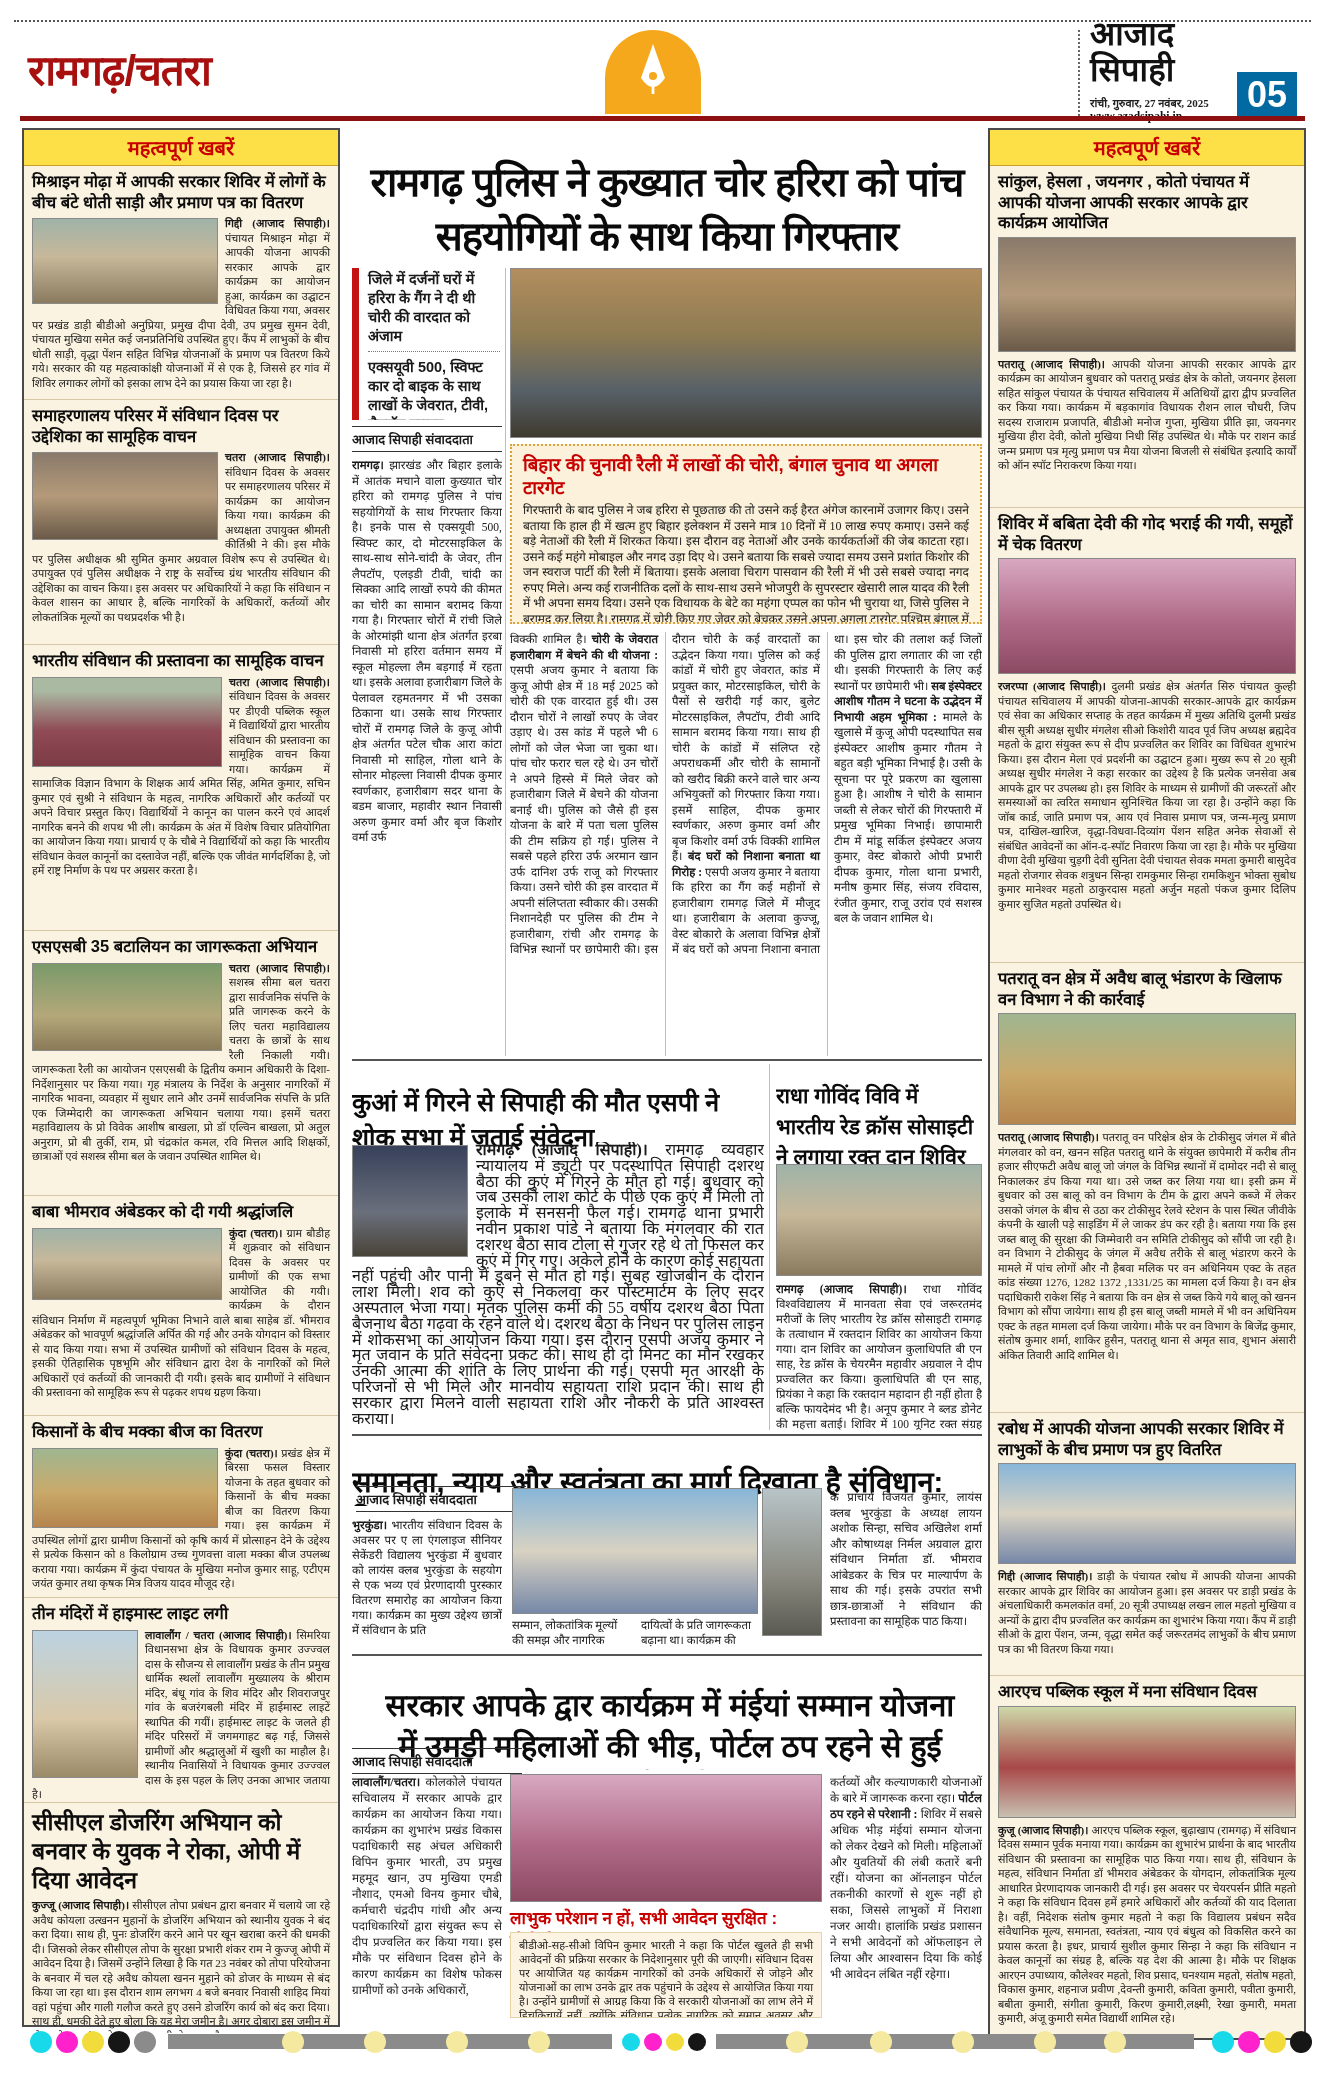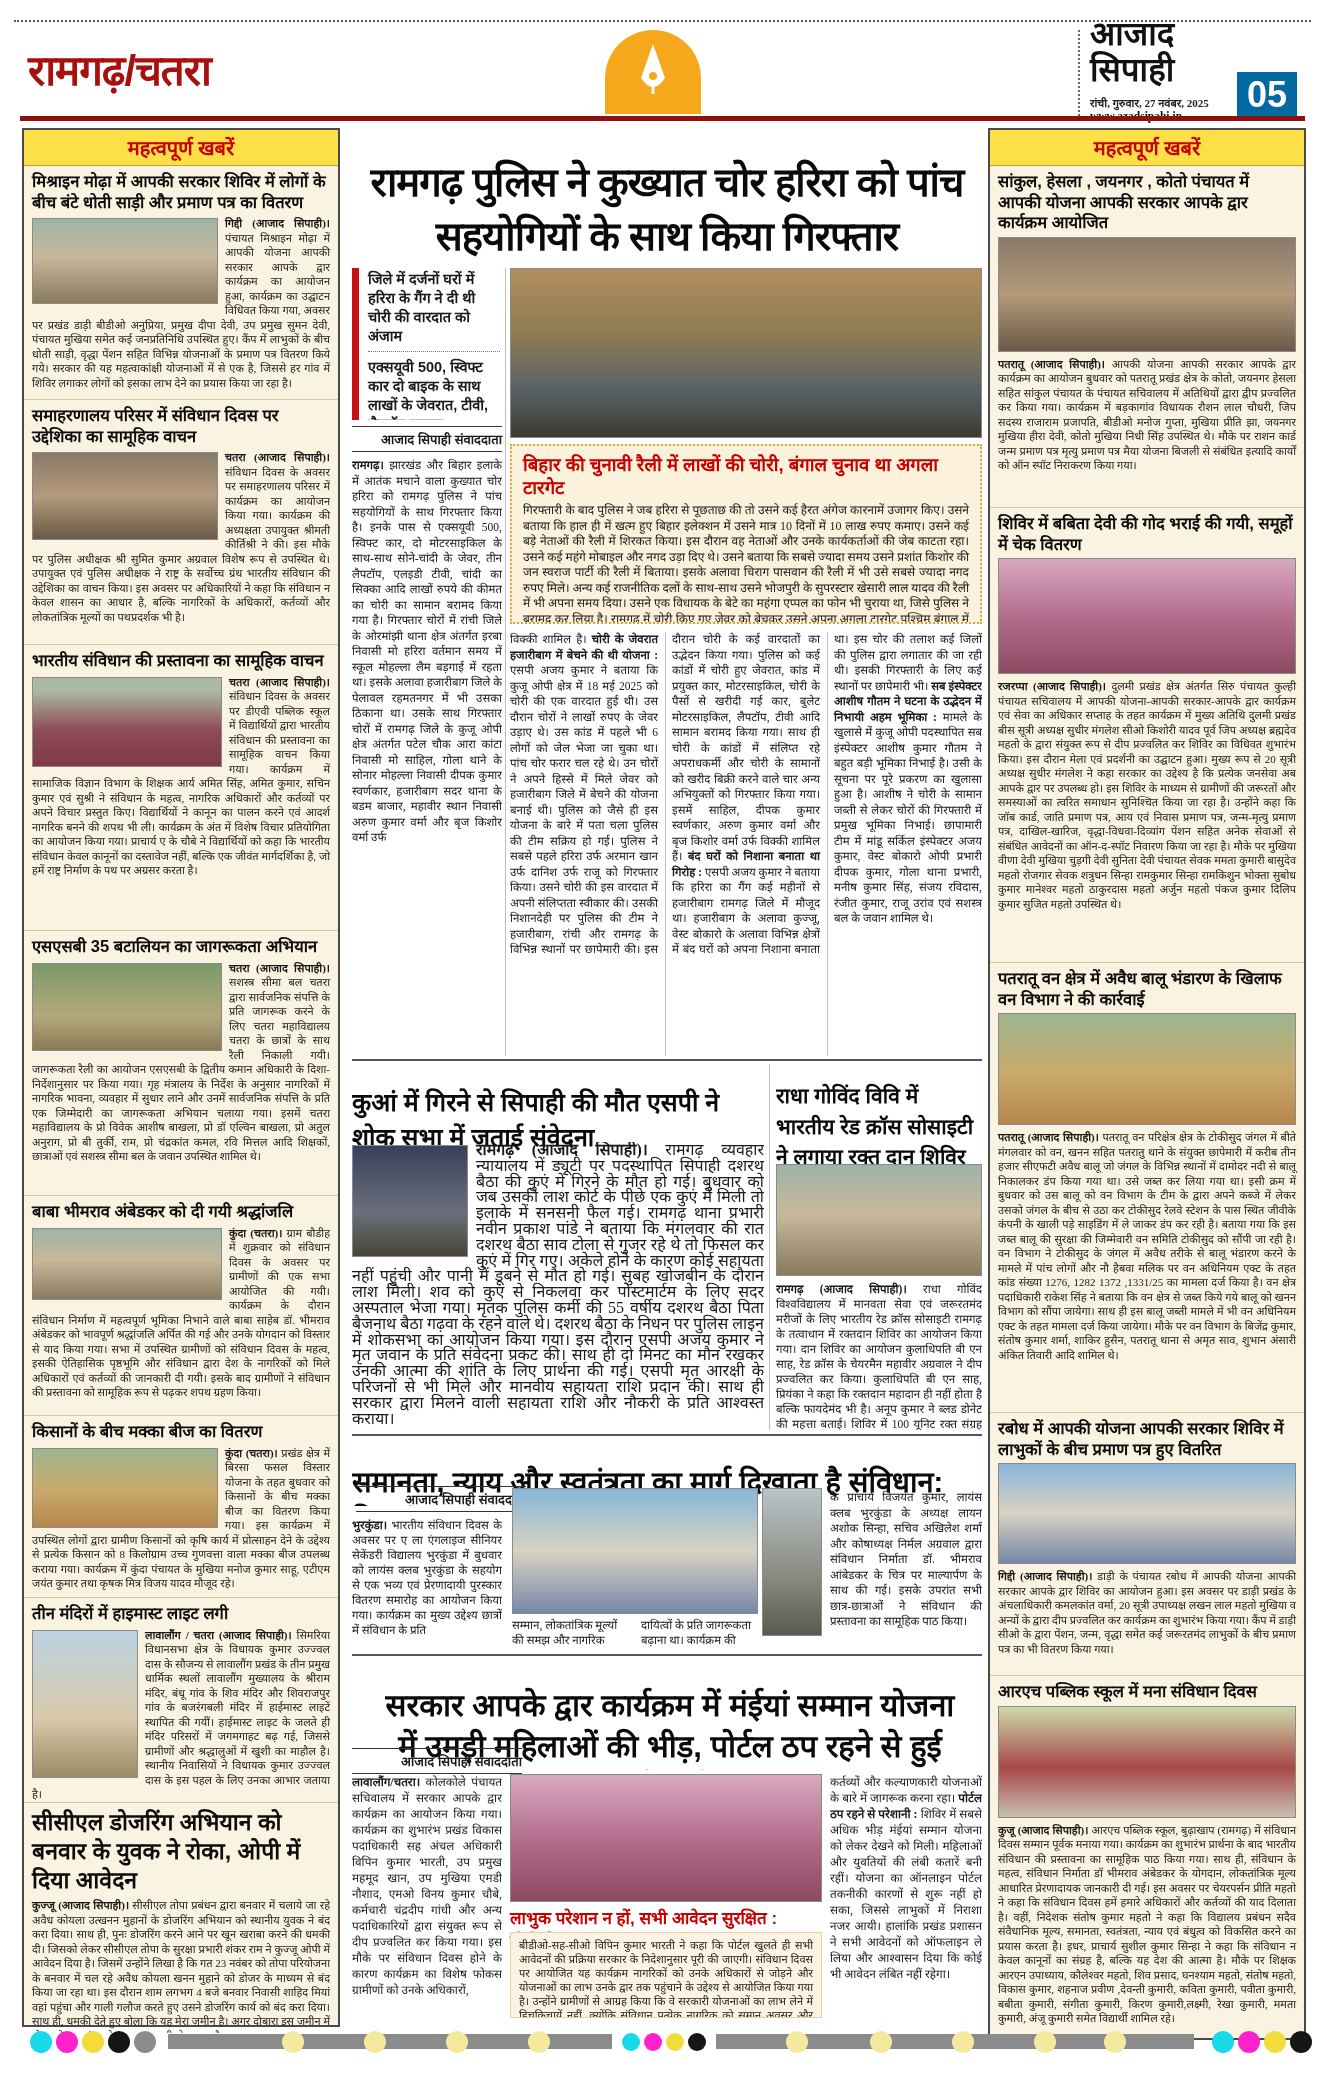--- a/index.html
+++ b/index.html
@@ -51,21 +51,21 @@
   
   .abs{position:absolute;box-sizing:border-box;}
   .main-hl{left:350px;top:128px;width:634px;height:128px;text-align:center;
            font-family:"Liberation Sans",sans-serif;font-weight:bold;font-size:40px;
            line-height:1.35;color:#0a0a0a;letter-spacing:-1px;overflow:hidden;}
   .deck{left:352px;top:268px;width:150px;height:152px;border-left:7px solid #c41212;
         padding:2px 2px 2px 9px;overflow:hidden;}
   .deck .d1{font-family:"Liberation Sans",sans-serif;font-weight:bold;font-size:14.5px;line-height:1.3;margin:0;}
   .deck .dsep{border-top:1px dotted #777;margin:6px 0;}
   .main-ph{left:510px;top:268px;width:472px;height:170px;}
-  .byline{font-family:"Liberation Sans",sans-serif;font-weight:bold;font-size:13px;text-align:right;
+  .byline{font-family:"Liberation Sans",sans-serif;font-weight:bold;font-size:13px;text-align:left;
           border-top:1.5px solid #333;border-bottom:1.5px solid #333;padding:3px 0;}
   .by-main{left:352px;top:426px;width:150px;}
   .lead-col{left:352px;top:458px;width:150px;height:598px;font-size:11.5px;line-height:15.5px;
             text-align:justify;overflow:hidden;}
   .hibox{left:510px;top:444px;width:472px;height:180px;background:#fcf1da;
          border:2px dotted #dca23e;padding:7px 11px;overflow:hidden;}
   .hibox h4{margin:0 0 4px 0;font-family:"Liberation Sans",sans-serif;font-weight:bold;
             font-size:18.5px;color:#c80000;line-height:1.25;}
   .hibox p{margin:0;font-size:12px;line-height:15.5px;text-align:justify;}
   .cols3{left:510px;top:632px;width:472px;height:424px;column-count:3;column-gap:14px;

